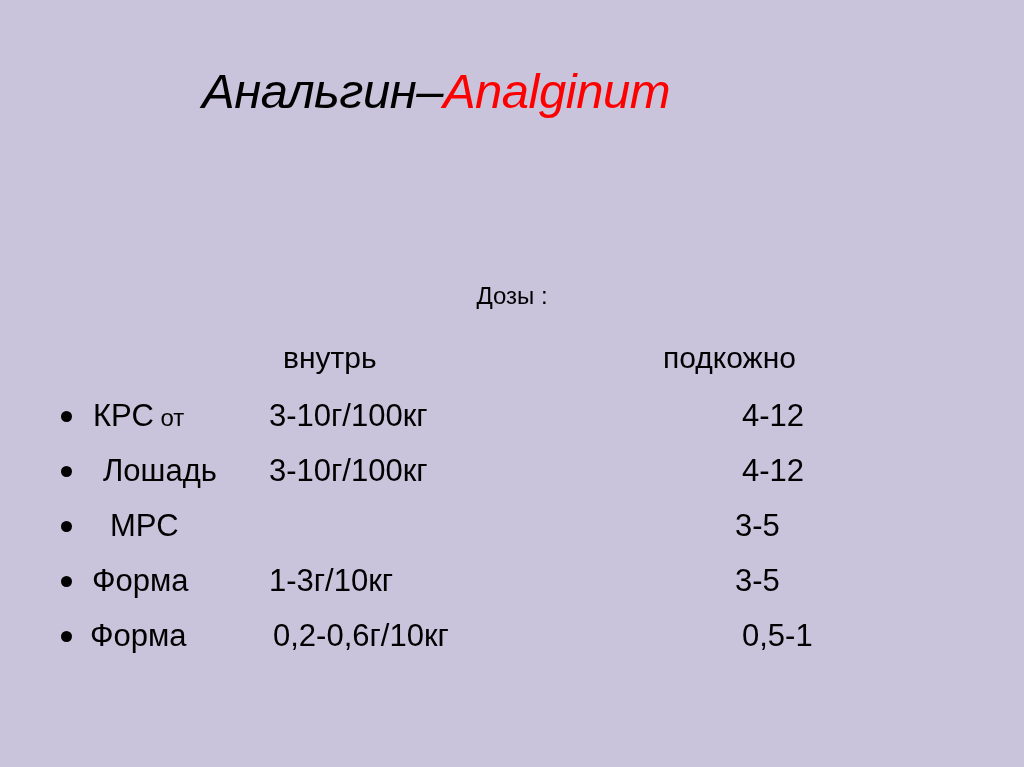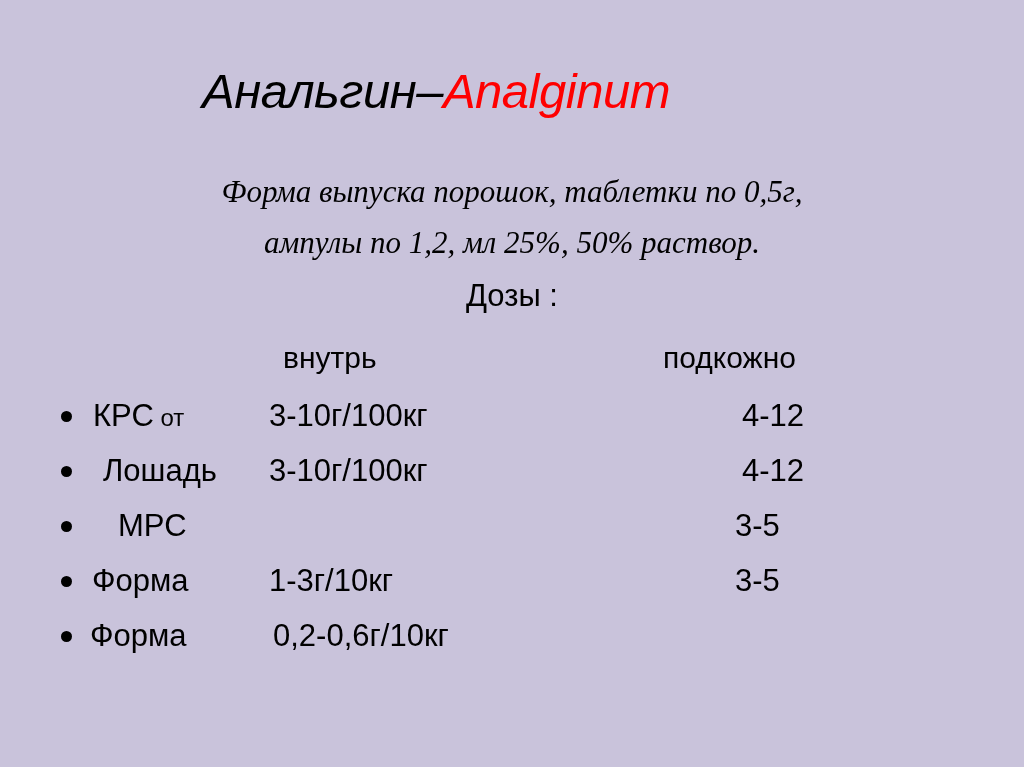--- a/index.html
+++ b/index.html
@@ -55,21 +55,21 @@
     white-space: nowrap;
   }
 
   
   .doses-label {
     position: absolute;
     left: 0;
     top: 274px;
     width: 1024px;
     text-align: center;
-    font-size: 31px;
+    font-size: 24px;
     line-height: 44px;
     white-space: nowrap;
   }
 
   
   .col-heads {
     position: absolute;
     left: 0;
     top: 338px;
     width: 1024px;
@@ -132,45 +132,41 @@
 
   
   .row-0 .animal { left: 93px; }
   .row-0 .dose-inner { left: 269px; }
   .row-0 .dose-sub { left: 742px; }
 
   .row-1 .animal { left: 103px; }
   .row-1 .dose-inner { left: 269px; }
   .row-1 .dose-sub { left: 742px; }
 
-  .row-2 .animal { left: 110px; margin-left: 8px; }
+  .row-2 .animal { left: 110px; }
   .row-2 .dose-inner { left: 269px; }
   .row-2 .dose-sub { left: 735px; }
 
   .row-3 .animal { left: 92px; }
   .row-3 .dose-inner { left: 269px; }
   .row-3 .dose-sub { len: 0; left: 735px; }
 
   .row-4 .animal { left: 90px; }
   .row-4 .dose-inner { left: 273px; }
   .row-4 .dose-sub { left: 742px; }
 </style>
 </head>
 <body>
 
 <div class="slide">
 
   <div class="title">
     <span class="cyr">Анальгин</span><span class="dash">–</span><span class="lat">Analginum</span>
   </div>
 
-  <div class="form-block">
-    <div>Форма выпуска порошок, таблетки по 0,5г,</div>
-    <div>ампулы по 1,2, мл 25%, 50% раствор.</div>
-  </div>
 
   <div class="doses-label">Дозы :</div>
 
   <div class="col-heads">
     <span class="h-inner">внутрь</span>
     <span class="h-sub">подкожно</span>
   </div>
 
   <div class="rows">
 
@@ -198,16 +194,17 @@
       <span class="bullet"></span>
       <span class="animal"><span>Форма</span><span class="suffix"></span></span>
       <span class="dose-inner">1-3г/10кг</span>
       <span class="dose-sub">3-5</span>
     </div>
 
     <div class="row row-4">
       <span class="bullet"></span>
       <span class="animal"><span>Форма</span><span class="suffix"></span></span>
       <span class="dose-inner">0,2-0,6г/10кг</span>
+      <span class="dose-sub">0,5-1</span>
     </div>
 
   </div>
 </div>
 
 </body></html>

